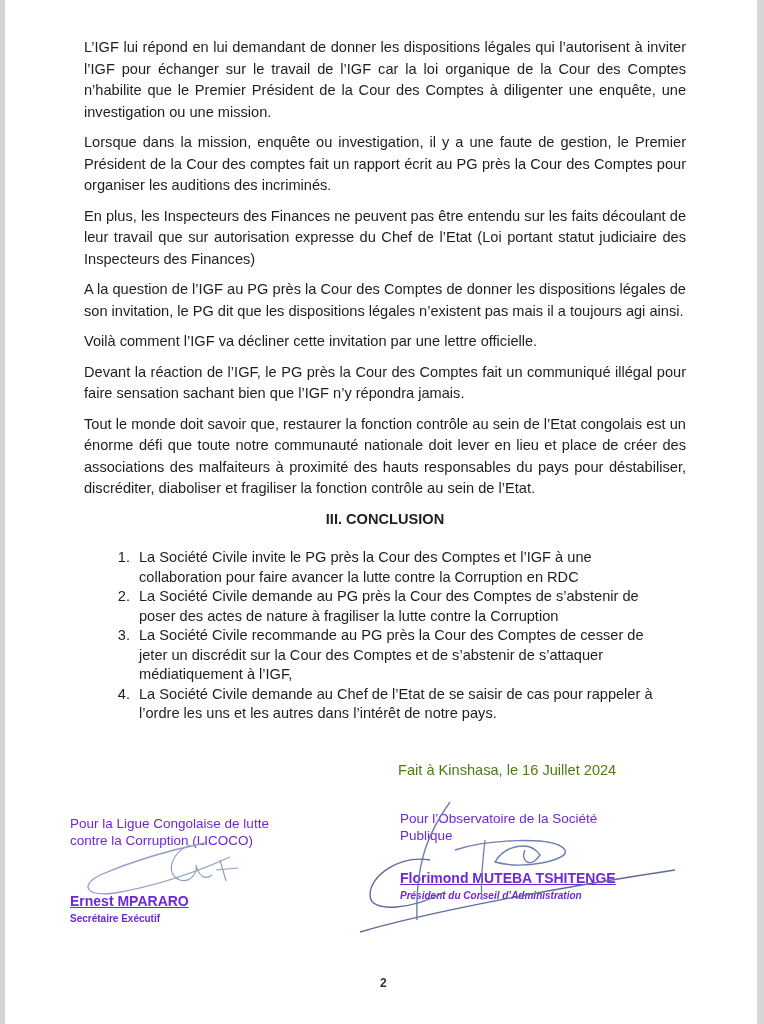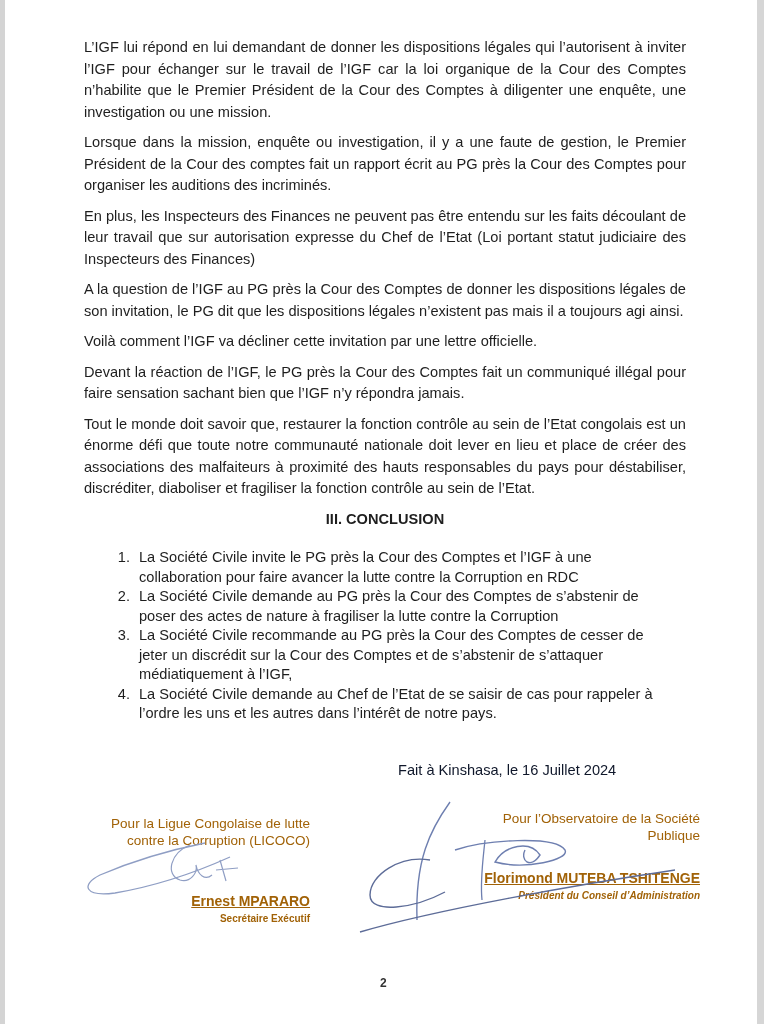--- a/index.html
+++ b/index.html
@@ -13,22 +13,22 @@
   .edge-left { position: absolute; left: 0; top: 0; width: 5px; height: 1024px; background: #d4d4d4; }
   .edge-right { position: absolute; right: 0; top: 0; width: 7px; height: 1024px; background: #d6d6d6; }
   .page {
     position: absolute; left: 84px; top: 33px; width: 602px;
     font-size: 14.6px; line-height: 21.5px;
   }
   .para { margin: 4px 0 9px 0; text-align: justify; }
   .section-title { font-weight: bold; margin: 4px 0 4px 0; font-size: 14.6px; text-align: center; }
   ol.conclusions { margin: 18px; padding: 0 0 0 32px; }
   ol.conclusions li { text-align: left; padding-left: 5px; line-height: 19.5px; }
-  .date-line { position: absolute; left: 398px; top: 762px; font-size: 14.6px; color: #0f172a; }
-  .sig-block { position: absolute; text-align: right; font-size: 13.5px; line-height: 17px; color: #a16207; }
+  .date-line { position: absolute; left: 398px; top: 762px; font-size: 14.6px; color: #4d7c0f; }
+  .sig-block { position: absolute; text-align: left; font-size: 13.5px; line-height: 17px; color: #6d28d9; }
   .sig-left { left: 70px; top: 815px; width: 240px; }
   .sig-right { left: 400px; top: 810px; width: 300px; }
   .sig-name { font-weight: bold; text-decoration: underline; font-size: 14px; margin-top: 44px; }
   .sig-title { font-weight: bold; font-size: 10px; }
   .sig-right .sig-title { font-style: italic; }
   .sig-right .sig-name { margin-top: 26px; }
   .signature-svg { position: absolute; pointer-events: none; }
   .page-number { position: absolute; left: 380px; top: 976px; font-size: 12px; font-weight: bold; color: #333; }
 </style>
 </head>

